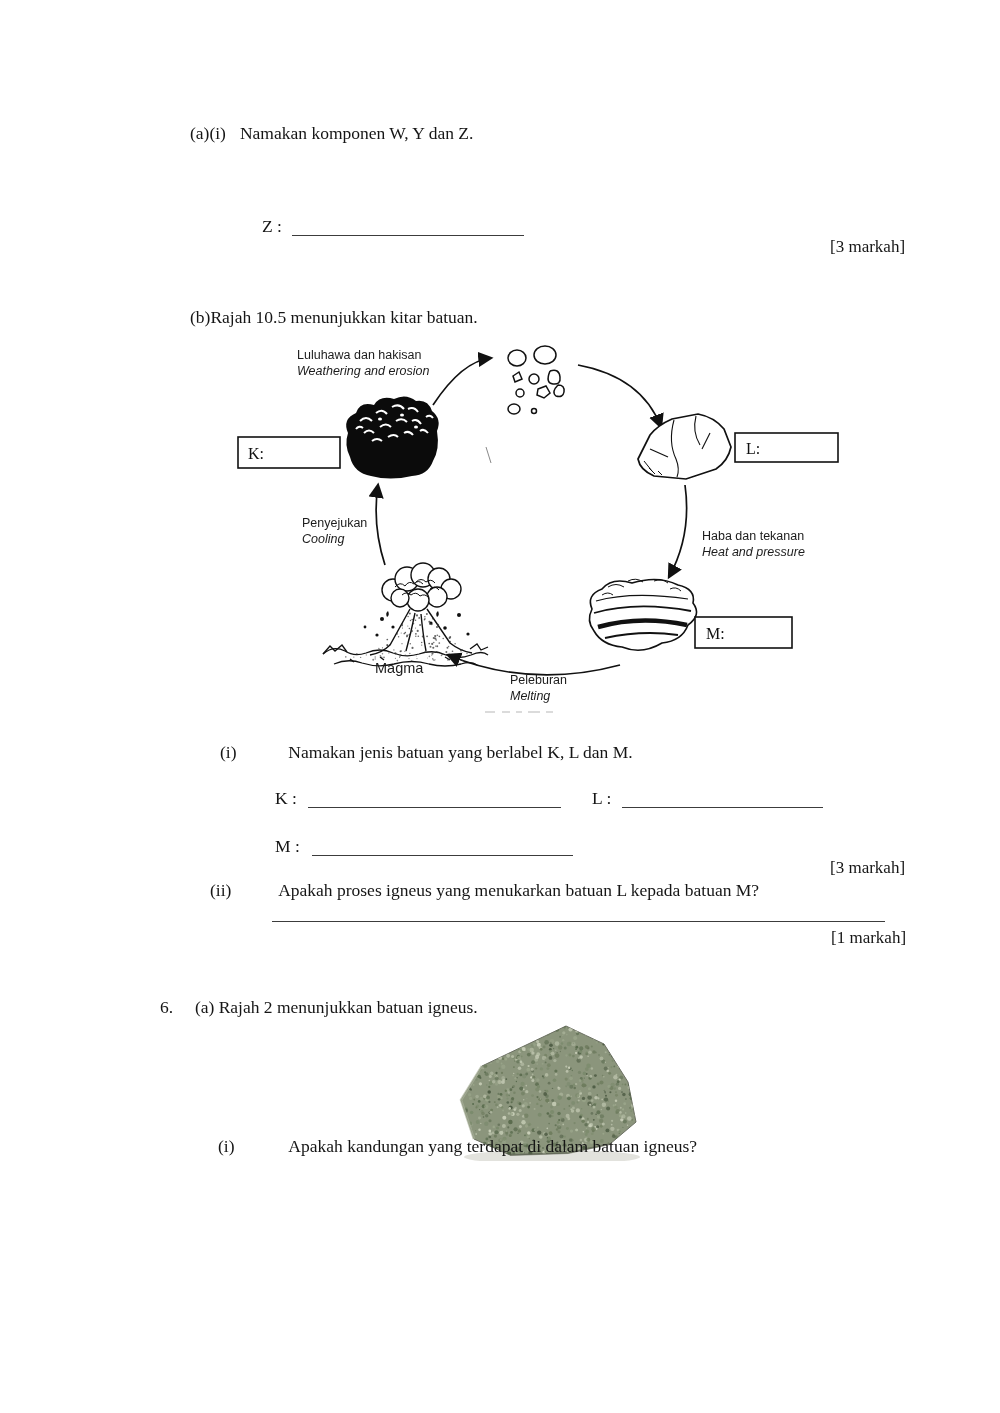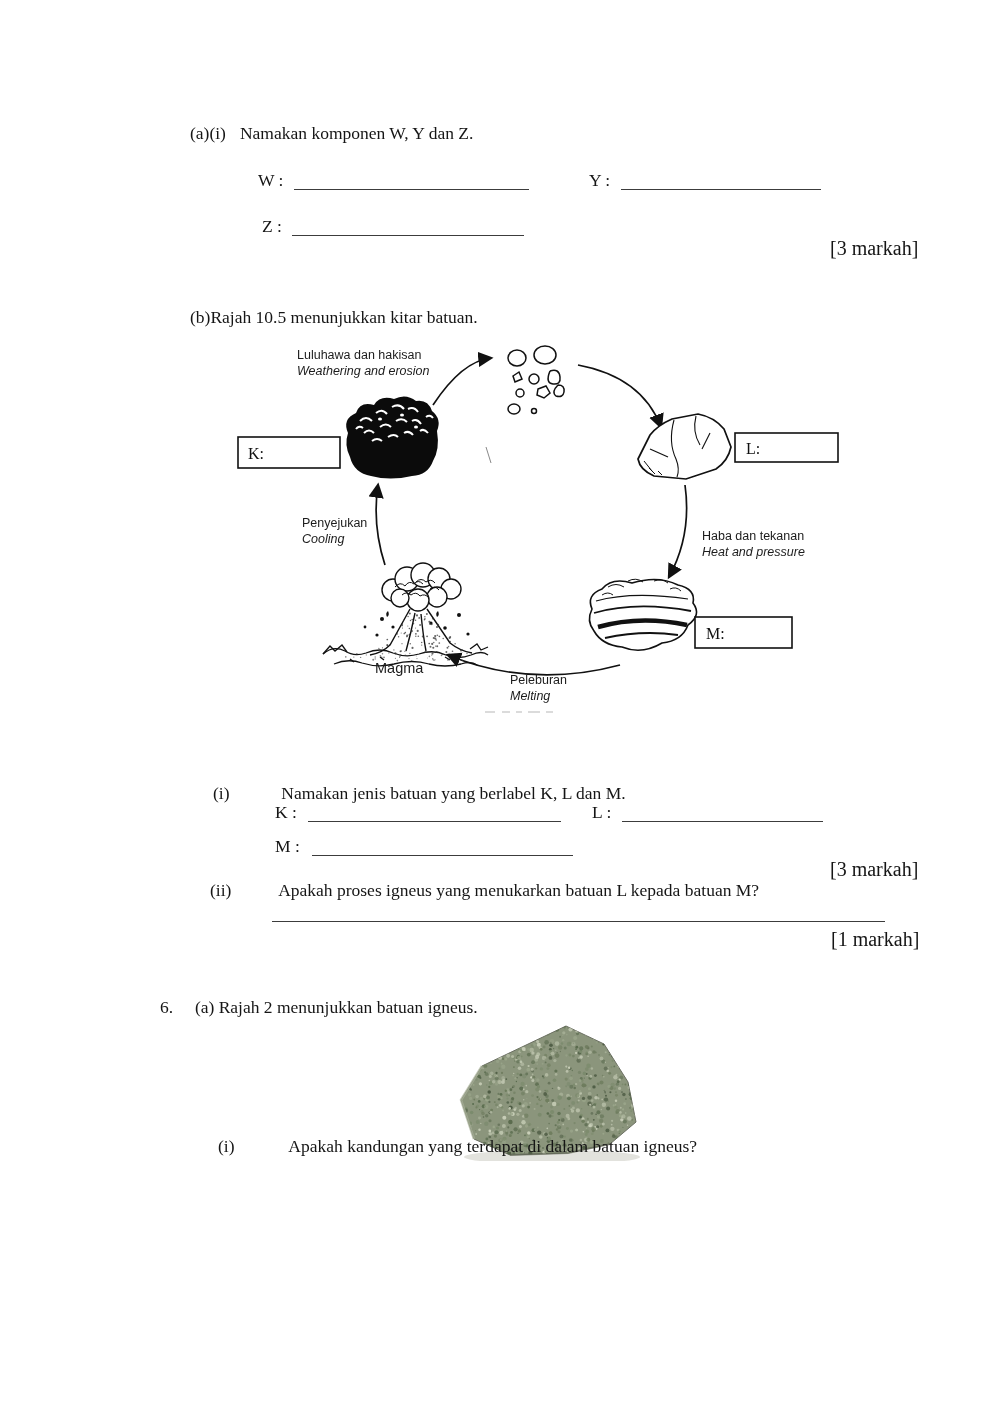--- a/index.html
+++ b/index.html
@@ -3,21 +3,21 @@
 <meta charset="utf-8">
 <style>
   html,body{margin:0;padding:0;background:#ffffff;}
   .page{position:relative;width:1000px;height:1161px;background:#ffffff;overflow:hidden;
         font-family:"Liberation Serif",serif;color:#151515;}
   .abs{position:absolute;}
   .t{font-size:17.5px;line-height:1;white-space:nowrap;}
   .gap{display:inline-block;width:14px;}
   .ul{display:inline-block;border-bottom:1.4px solid #3c3c3c;height:17px;vertical-align:-4px;}
   .hline{position:absolute;border-top:1.4px solid #3c3c3c;height:0;}
-  .marks{font-size:20px;}
+  .marks{font-size:17px;}
   svg text.dlabel{font-family:"Liberation Sans",sans-serif;font-size:12.5px;fill:#1c1c1c;}
   svg text.dlabel-i{font-family:"Liberation Sans",sans-serif;font-size:12.5px;font-style:italic;fill:#1c1c1c;}
   svg text.dmagma{font-family:"Liberation Sans",sans-serif;font-size:14.5px;fill:#1c1c1c;}
   svg text.boxlab{font-family:"Liberation Serif",serif;font-size:16px;fill:#111;}
   .pagenum{font-size:17px;}
   .logo{position:absolute;display:flex;align-items:center;}
   .tiles{display:grid;grid-template-columns:14px 14px;grid-template-rows:15px 15px;gap:1px;}
   .tile{display:flex;align-items:center;justify-content:center;color:#fff;
         font:bold 9px "Liberation Sans",sans-serif;border-radius:2px;}
   .brand{font-family:"Liberation Sans",sans-serif;font-weight:800;font-size:28px;
@@ -25,27 +25,20 @@
 </style>
 </head>
 <body>
 
 <div class="page">
 
   <div class="abs t" style="left:190px;top:125px;">
     <span>(a)(i)</span><span class="gap"></span><span>Namakan komponen W, Y dan Z.</span>
   </div>
 
-  <div class="abs t" style="left:258px;top:172px;">
-    <span>W :</span>
-    <span class="ul" style="width:235px;margin-left:6px;"></span>
-    <span style="display:inline-block;width:52px;"></span>
-    <span>Y :</span>
-    <span class="ul" style="width:200px;margin-left:6px;"></span>
-  </div>
 
   <div class="abs t" style="left:262px;top:218px;">
     <span>Z :</span>
     <span class="ul" style="width:232px;margin-left:6px;"></span>
   </div>
 
   <div class="abs marks" style="left:830px;top:237px;">[3 markah]</div>
 
   <div class="abs t" style="left:190px;top:309px;">(b)Rajah 10.5 menunjukkan kitar batuan.</div>
 
@@ -321,27 +314,27 @@
 
     <g fill="#9a9a9a" opacity="0.35">
       <rect x="255" y="374" width="10" height="2"></rect>
         <rect x="272" y="374" width="8" height="2"></rect>
       <rect x="286" y="374" width="6" height="2"></rect>
         <rect x="298" y="374" width="12" height="2"></rect>
       <rect x="316" y="374" width="7" height="2"></rect>
     </g>
   </svg>
 
-  <div class="abs t" style="left:213px;top:744px;margin-top:41px;">
+  <div class="abs t" style="left:220px;top:744px;">
     <span>(i)</span>
     <span style="display:inline-block;width:43px;"></span>
     <span>Namakan jenis batuan yang berlabel  K, L dan M.</span>
   </div>
 
-  <div class="abs t" style="left:275px;top:790px;margin-top:14px;">
+  <div class="abs t" style="left:275px;top:790px;">
     <span>K  :</span>
     <span class="ul" style="width:253px;margin-left:7px;"></span>
     <span style="display:inline-block;width:22px;"></span>
     <span>L :</span>
     <span class="ul" style="width:201px;margin-left:6px;"></span>
   </div>
 
   <div class="abs t" style="left:275px;top:838px;">
     <span>M :</span>
     <span class="ul" style="width:261px;margin-left:8px;"></span>

